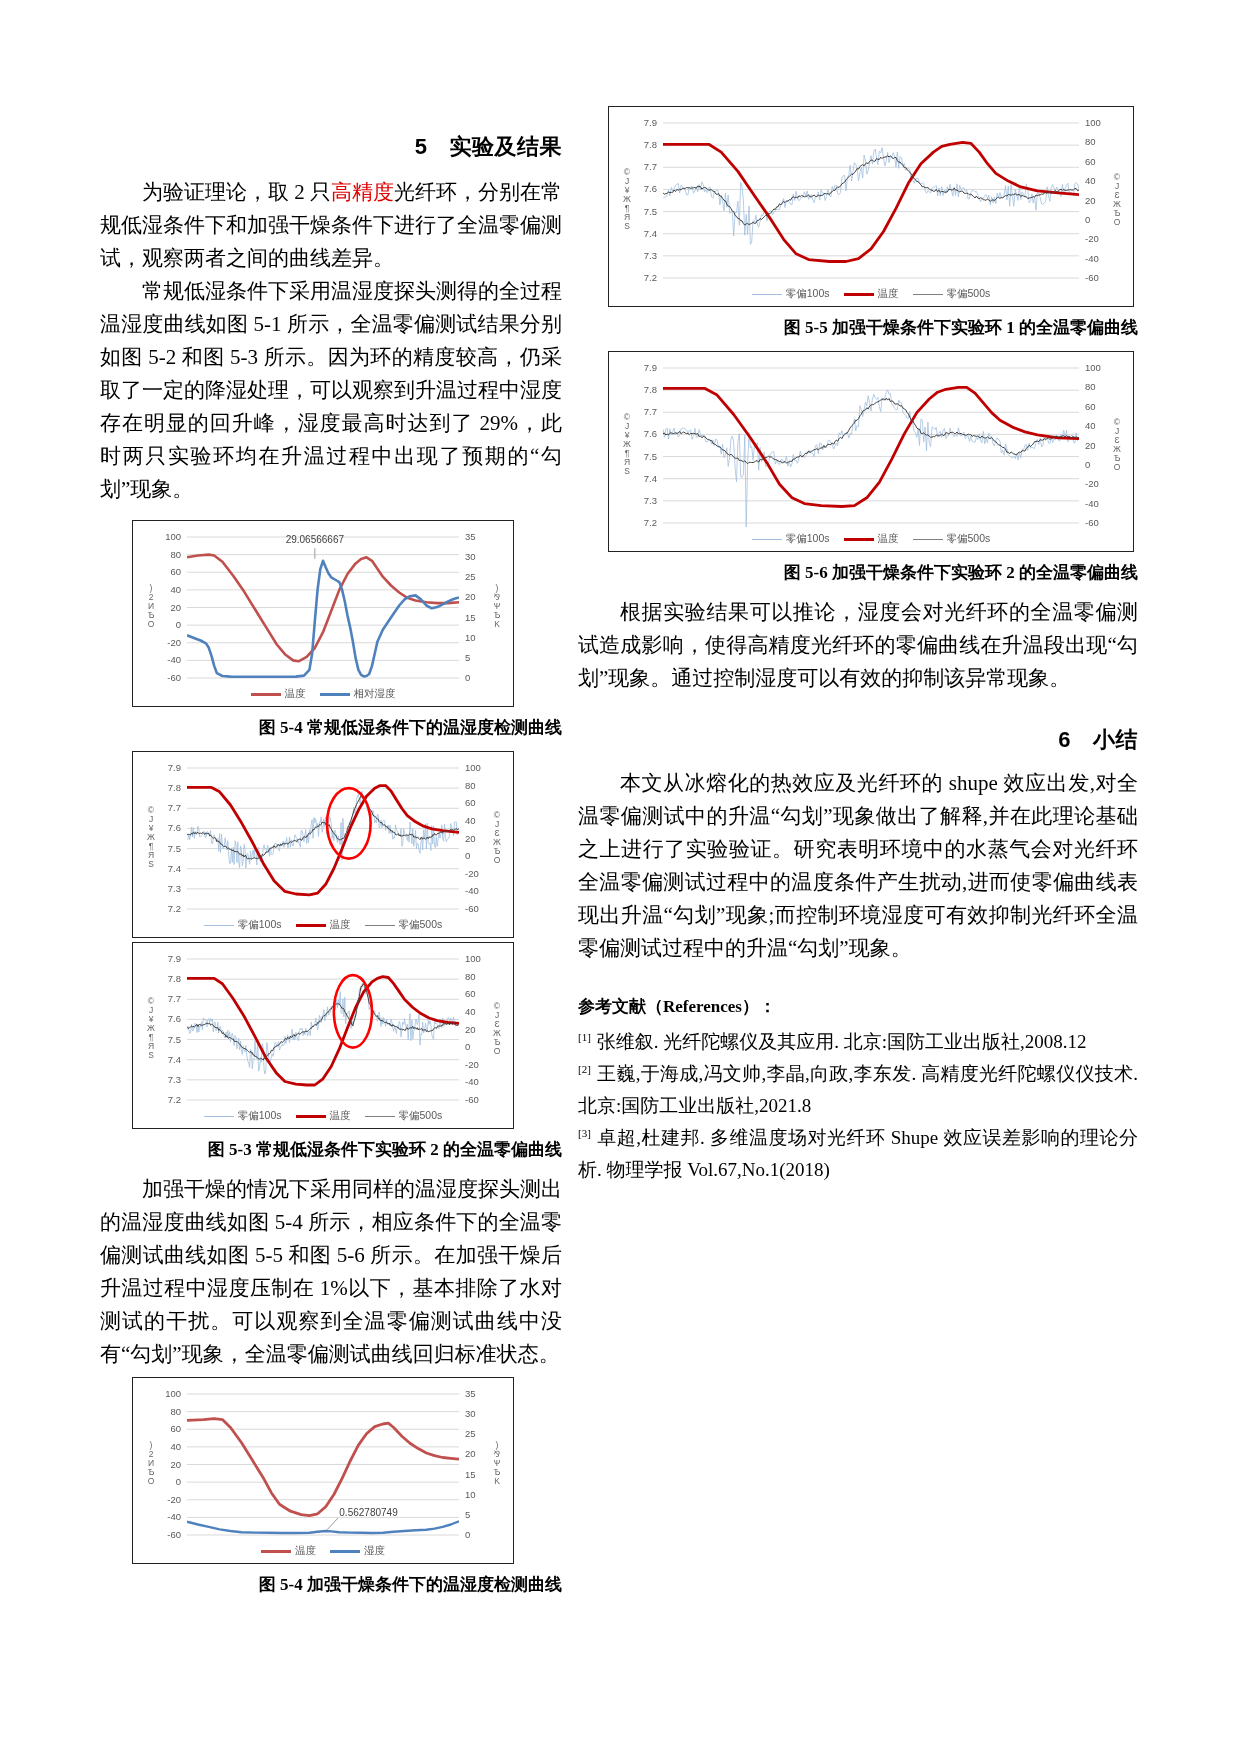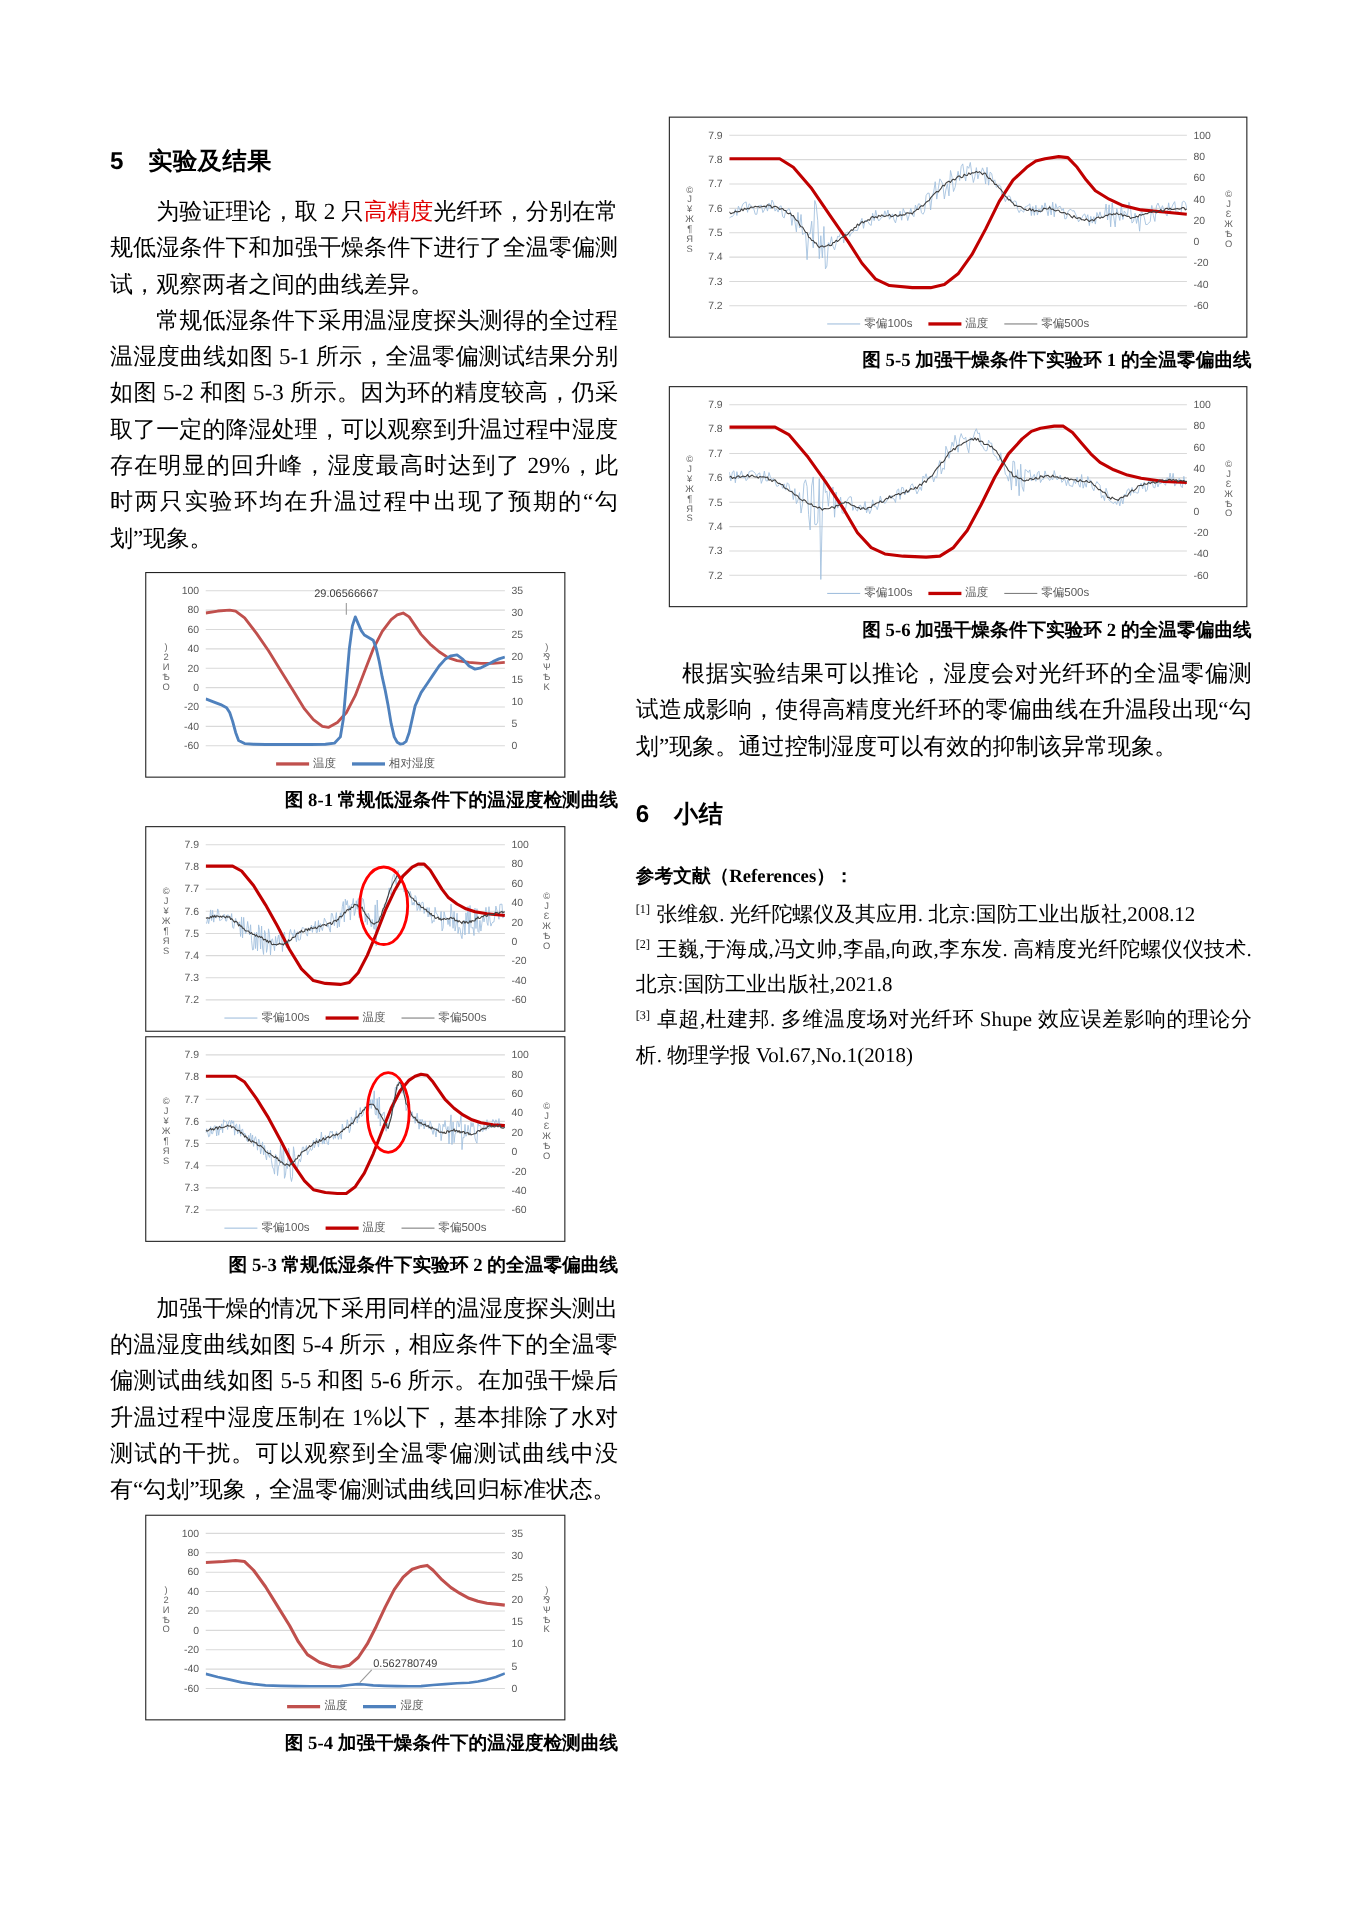--- a/index.html
+++ b/index.html
@@ -4,21 +4,21 @@
 <style>
   html,body{margin:0;padding:0;background:#ffffff;}
   body{width:1240px;height:1753px;position:relative;overflow:hidden;
        font-family:"Liberation Serif","DejaVu Serif",serif;color:#000;}
   .page{position:absolute;left:0;top:0;width:1240px;height:1753px;}
   .col{position:absolute;top:0;}
   .col-left{left:100px;width:462px;}
   .col-right{left:578px;width:560px;}
 
   .sec-heading{font-family:"Liberation Sans","DejaVu Sans",sans-serif;
-    font-weight:bold;font-size:22px;margin:0 0 14px 0;letter-spacing:0.5px;}
+    font-weight:bold;font-size:22px;margin:0 0 14px 0;letter-spacing:0.5px;text-align:right;}
   .sec-heading .sec-num{margin-right:22px;}
   #sec5-heading{margin-top:132px;}
   #sec6-heading{margin-top:30px;margin-bottom:12px;}
 
   p.body{font-size:21px;line-height:33px;text-align:justify;margin:0;
     text-indent:2em;}
   .red{color:#e00000;}
 
   figure{margin:0;padding:0;}
   .chart-frame{border:1.5px solid #222;background:#fff;padding:4px 2px 1px 2px;box-sizing:border-box;}
@@ -103,21 +103,21 @@
             <path d="M52.0 32.3L62.9 30.5L73.8 29.6L79.2 30.5L87.4 36.7L98.2 50.8L109.1 66.6L120.0 84.3L130.9 101.9L141.8 119.5L149.9 129.2L158.1 135.4L163.5 136.3L171.7 131.8L179.8 123.0L188.0 107.2L196.2 86.0L204.3 64.9L212.5 49.0L220.6 38.4L226.1 34.0L231.5 32.3L237.0 35.8L242.4 43.7L247.8 51.7L256.0 60.5L264.2 67.5L272.3 72.8L280.5 75.5L291.4 77.2L302.2 78.1L313.1 78.1L324.0 77.2" fill="none" stroke="#c0504d" stroke-width="2.6" stroke-linejoin="round" clip-path="url(#clip0)"></path>
             <path d="M52.0 110.3L60.2 113.5L65.6 115.5L71.0 118.4L73.8 122.8L76.5 130.8L79.2 140.9L81.9 148.2L87.4 151.0L95.5 151.6L106.4 151.8L120.0 151.8L133.6 151.8L147.2 151.8L160.8 151.6L169.0 150.6L174.4 144.9L177.1 128.8L179.8 96.6L182.6 64.4L185.3 44.2L188.0 35.8L190.7 42.2L193.4 48.3L196.2 52.3L201.6 55.5L204.3 57.1L207.0 64.4L209.8 76.5L212.5 90.6L215.2 102.6L217.9 116.7L220.6 132.9L223.4 144.9L226.1 149.8L228.8 151.4L231.5 151.0L234.2 149.0L237.0 140.9L239.7 128.8L242.4 116.7L247.8 104.7L253.3 96.6L258.7 88.5L264.2 80.5L269.6 74.4L275.0 71.2L280.5 70.4L285.9 74.4L291.4 80.5L296.8 83.3L302.2 82.1L307.7 79.3L313.1 76.5L318.6 74.0L324.0 72.4" fill="none" stroke="#4f81bd" stroke-width="2.6" stroke-linejoin="round" clip-path="url(#clip0)"></path>
             <polyline points="179.83999999999997,23.279999999999987 179.83999999999997,33.75428571428571" fill="none" stroke="#9a9a9a" stroke-width="1"></polyline>
             <text x="179.83999999999997" y="17.639999999999993" text-anchor="middle" font-family="Liberation Sans, DejaVu Sans, sans-serif" font-size="10" fill="#404040">29.06566667</text>
           </svg>
         <div class="legend-row">
             <span><span class="sw" style="border-top: 3px solid rgb(192, 80, 77);"></span><span>温度</span></span>
             <span><span class="sw" style="border-top: 3px solid rgb(79, 129, 189);"></span><span>相对湿度</span></span>
           </div>
       </div>
-      <figcaption class="caption">图 8-1  常规低湿条件下的温湿度检测曲线</figcaption>
+      <figcaption class="caption">图 5-4  常规低湿条件下的温湿度检测曲线</figcaption>
     </figure>
 
     <figure id="fig52">
       <div class="chart-frame">
         <svg class="chart-svg" viewBox="0 0 376 158">
             <defs>
               <clipPath id="clip1">
                 <rect x="52" y="8" width="272" height="149"></rect>
               </clipPath>
             </defs>
@@ -410,20 +410,21 @@
             <span><span class="sw" style="border-top: 1px solid rgb(128, 128, 128);"></span><span>零偏500s</span></span>
           </div>
       </div>
       <figcaption class="caption">图 5-6  加强干燥条件下实验环 2 的全温零偏曲线</figcaption>
     </figure>
 
     <p class="body">根据实验结果可以推论，湿度会对光纤环的全温零偏测试造成影响，使得高精度光纤环的零偏曲线在升温段出现“勾划”现象。通过控制湿度可以有效的抑制该异常现象。</p>
 
     <h2 class="sec-heading" id="sec6-heading"><span class="sec-num">6</span><span>小结</span></h2>
 
+    <p class="body">本文从冰熔化的热效应及光纤环的 shupe 效应出发,对全温零偏测试中的升温“勾划”现象做出了解释,并在此理论基础之上进行了实验验证。研究表明环境中的水蒸气会对光纤环全温零偏测试过程中的温度条件产生扰动,进而使零偏曲线表现出升温“勾划”现象;而控制环境湿度可有效抑制光纤环全温零偏测试过程中的升温“勾划”现象。</p>
 
     <div class="refs-heading">参考文献（References）：</div>
 
     <p class="ref"><sup>[1]</sup><span>张维叙. 光纤陀螺仪及其应用. 北京:国防工业出版社,2008.12</span></p>
 
     <p class="ref"><sup>[2]</sup><span>王巍,于海成,冯文帅,李晶,向政,李东发. 高精度光纤陀螺仪仪技术. 北京:国防工业出版社,2021.8</span></p>
 
     <p class="ref"><sup>[3]</sup><span>卓超,杜建邦. 多维温度场对光纤环 Shupe 效应误差影响的理论分析. 物理学报 Vol.67,No.1(2018)</span></p>
 
   </div>

